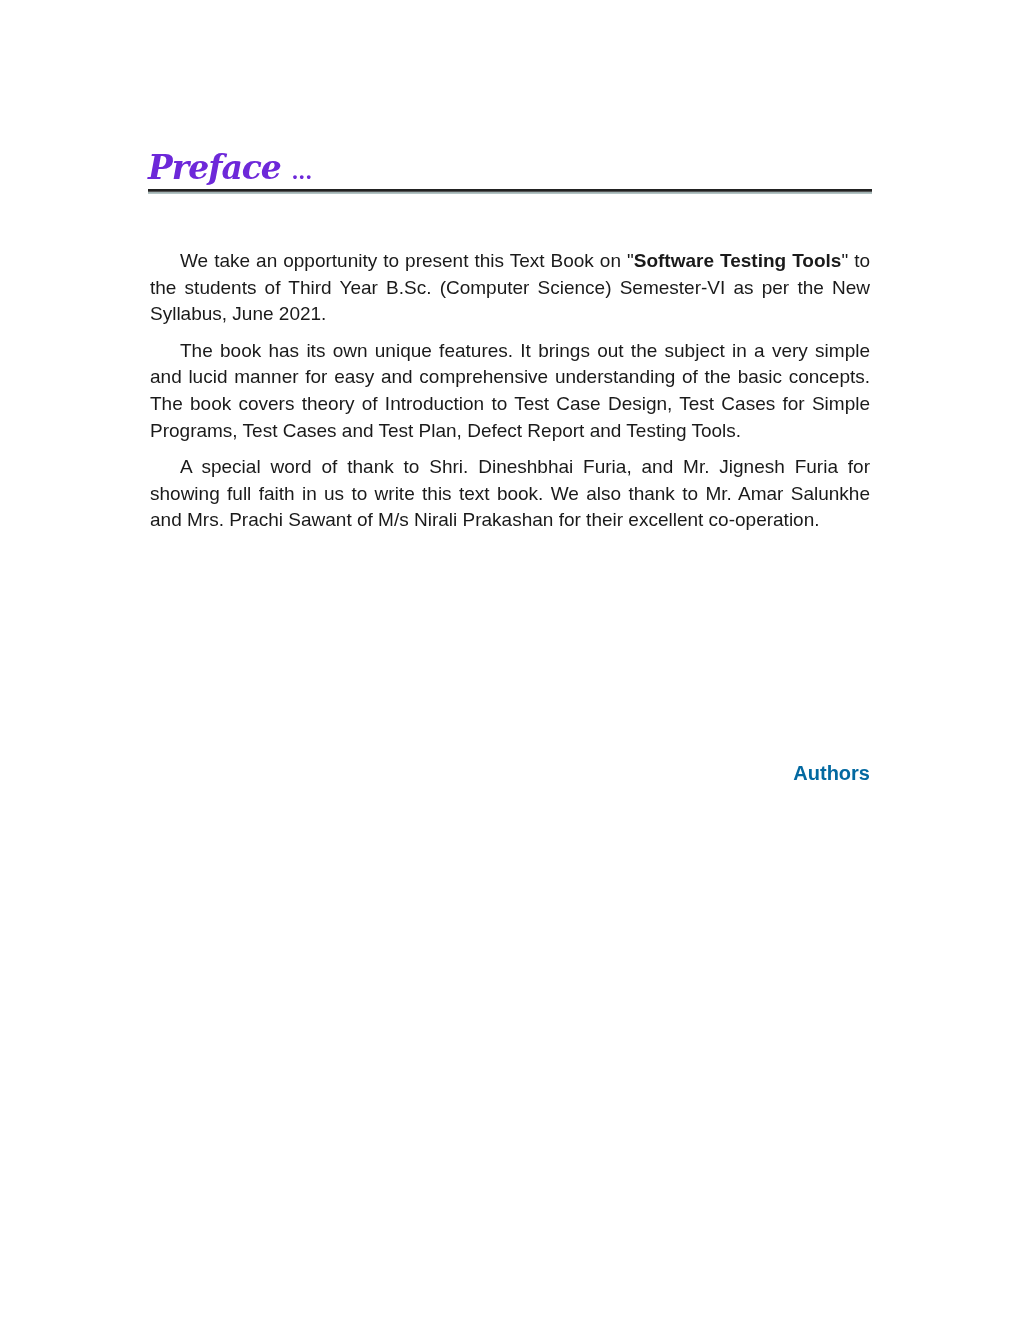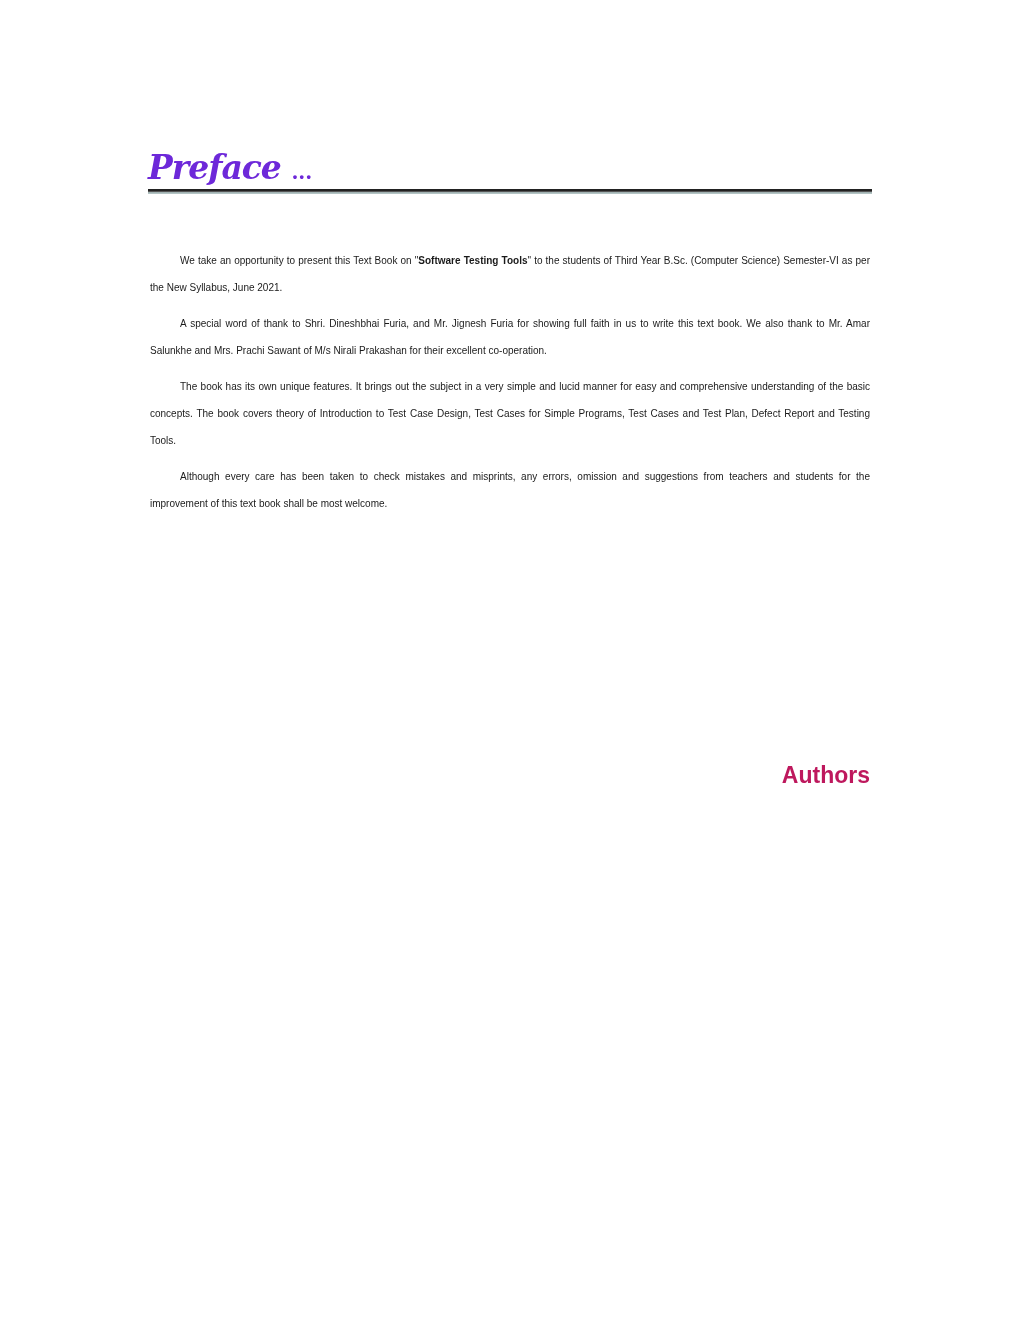--- a/index.html
+++ b/index.html
@@ -17,43 +17,42 @@
       font-style: italic;
     }
     .title .dots { font-size: 20px; letter-spacing: 0; font-style: normal; }
     .rule {
       position: absolute; left: 0; top: 41px; width: 724px; height: 5px;
       background: linear-gradient(#222 0, #222 2px, #555 2px, #555 3px, #9aa 3px, #bcc 5px);
     }
     .body-text {
       position: absolute; left: 2px; top: 248px; width: 720px;
       font-family: "Liberation Sans", sans-serif;
-      font-size: 10px;
+      font-size: 19px;
       line-height: 26.6px;
       text-align: justify;
       color: #1a1a1a;
     }
     .body-text p { margin: 0 0 10px 0; text-indent: 30px; }
     .body-text b { font-weight: bold; }
     .signature {
       position: absolute; right: 2px; top: 762px;
       font-family: "Liberation Sans", sans-serif;
-      font-weight: bold; font-size: 23px; color: #be185d; text-align: right;
+      font-weight: bold; font-size: 20px; color: #0369a1; text-align: right;
     }
   </style>
 </head>
 <body>
 
 <div class="page">
   <div class="title-wrap">
     <h1 class="title"><span>Preface</span> <span class="dots">...</span></h1>
     <div class="rule"></div>
   </div>
 
   <div class="body-text">
     <p><span>We take an opportunity to present this Text Book on "</span><b>Software Testing Tools</b><span>" to the students of Third Year B.Sc. (Computer Science) Semester-VI as per the New Syllabus, June 2021.</span></p>
+    <p>The book has its own unique features. It brings out the subject in a very simple and lucid manner for easy and comprehensive understanding of the basic concepts. The book covers theory of Introduction to Test Case Design, Test Cases for Simple Programs, Test Cases and Test Plan, Defect Report and Testing Tools.</p>
     <p>A special word of thank to Shri. Dineshbhai Furia, and Mr. Jignesh Furia for showing full faith in us to write this text book. We also thank to Mr. Amar Salunkhe and Mrs. Prachi Sawant of M/s Nirali Prakashan for their excellent co-operation.</p>
-    <p>The book has its own unique features. It brings out the subject in a very simple and lucid manner for easy and comprehensive understanding of the basic concepts. The book covers theory of Introduction to Test Case Design, Test Cases for Simple Programs, Test Cases and Test Plan, Defect Report and Testing Tools.</p>
-    <p>Although every care has been taken to check mistakes and misprints, any errors, omission and suggestions from teachers and students for the improvement of this text book shall be most welcome.</p>
   </div>
 
   <div class="signature">Authors</div>
 </div>
 
 </body></html>

